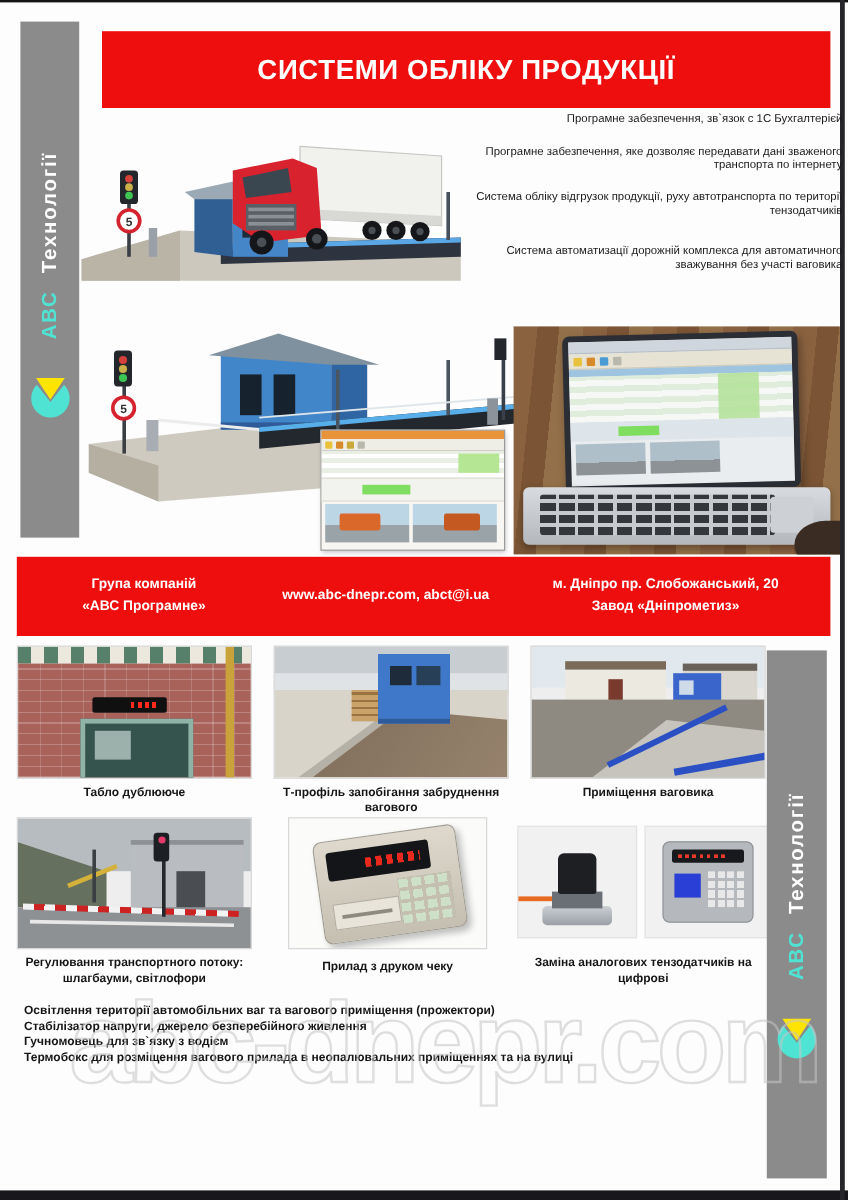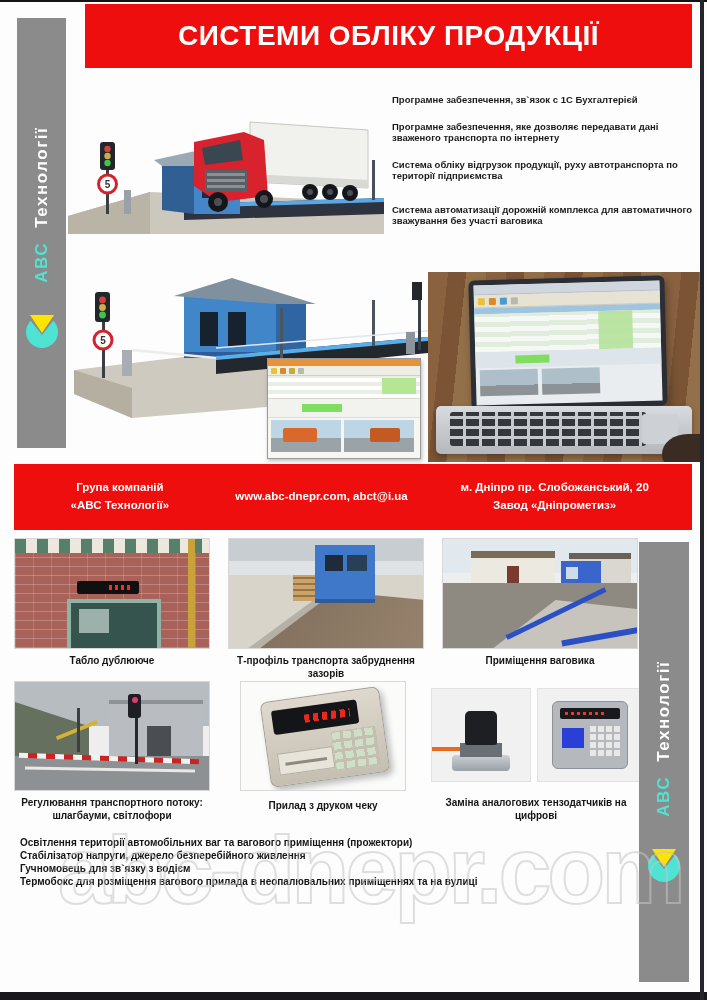--- a/index.html
+++ b/index.html
@@ -6,36 +6,36 @@
   body{font-family:"Liberation Sans",sans-serif;background:#e9e9e9;}
   .page{position:relative;width:707px;height:1000px;margin:0 auto;background:#fdfdfd;overflow:hidden;}
   .abs{position:absolute;}
   
   .edge-top{left:0;top:0;width:707px;height:2px;background:#141414;}
   .edge-bottom{left:0;top:992px;width:707px;height:8px;background:#17171c;}
   .edge-right{left:700px;top:0;width:4px;height:1000px;background:#26262a;}
 
   
   .banner{background:#ee0e0e;color:#fff;font-weight:bold;display:flex;align-items:center;justify-content:center;text-align:center;}
-  .banner-top{left:85px;top:4px;width:607px;height:64px;font-size:28px;letter-spacing:.5px;}
+  .banner-top{left:85px;top:26px;width:607px;height:64px;font-size:23px;letter-spacing:.5px;}
   .banner-bottom{left:14px;top:913px;width:609px;height:68px;font-size:22px;letter-spacing:.5px;z-index:25;}
   .banner-mid{left:14px;top:464px;width:678px;height:66px;font-size:11.5px;line-height:1.55;justify-content:space-between;padding:0 24px;box-sizing:border-box;z-index:4;}
   .banner-mid .col{}
 
   
   .sidebar{width:49px;background:#8b8b8b;display:flex;flex-direction:column;align-items:center;justify-content:flex-end;padding-bottom:98px;box-sizing:border-box;z-index:3;}
   .sidebar-left{left:17px;top:18px;height:430px;}
   .sidebar-right{left:639px;top:542px;width:50px;height:440px;}
   .side-label{writing-mode:vertical-rl;transform:rotate(180deg);font-weight:bold;font-size:17px;letter-spacing:1.5px;margin-bottom:18px;white-space:nowrap;}
   .side-label .abc{color:#4fe3d4;padding:7px 0;}
   .side-label .tech{color:#ffffff;padding:7px 0;}
 
   
   .features{left:392px;top:94px;width:310px;color:#1b1b1b;z-index:2;}
-  .features p{margin:0 0 15px;font-size:9.5px;font-weight:bold;line-height:1.22;}
+  .features p{margin:0 0 15px;font-size:9.5px;font-weight:normal;line-height:1.22;text-align:right;}
   .features p.mb-lg{margin-bottom:22px;}
   .features p.mb-sm{margin-bottom:11px;}
 
   
   .illu{z-index:1;}
   .illu1{left:66px;top:88px;width:324px;height:162px;}
   .illu2{left:66px;top:252px;width:382px;height:210px;}
 
   
   .swwin{left:267px;top:358px;width:152px;height:99px;background:#f7f6f2;border:1px solid #9a9a9a;z-index:6;box-shadow:1px 2px 4px rgba(0,0,0,.25);}
@@ -213,21 +213,21 @@
       <circle cx="41.5" cy="96" r="9" fill="#ffffff" stroke="#d4232e" stroke-width="3"></circle>
       <text x="41.5" y="100" font-size="10" font-weight="bold" fill="#333" text-anchor="middle">5</text>
       <rect x="58" y="102" width="7" height="24" fill="#9aa0a8"></rect>
       <rect x="306" y="72" width="3" height="40" fill="#46505c"></rect>
     </svg>
   </div>
 
   <div class="abs features">
     <p>Програмне забезпечення, зв`язок с 1С Бухгалтерієй</p>
     <p>Програмне забезпечення, яке дозволяє передавати дані зваженого транспорта по інтернету</p>
-    <p class="mb-lg">Система обліку відгрузок продукції, руху автотранспорта по території підприємства</p>
+    <p class="mb-lg">Система обліку відгрузок продукції, руху автотранспорта по території тензодатчиків</p>
     <p>Система автоматизації дорожній комплекса для автоматичного зважування без участі ваговика</p>
   </div>
 
   <div class="abs illu illu2">
     <svg width="382" height="210" viewBox="0 0 382 210">
       <polygon points="8,118 208,94 262,106 262,150 66,166 8,142" fill="#cfcabf"></polygon>
       <polygon points="8,118 8,142 66,166 66,136" fill="#b5afa2"></polygon>
 
       <rect x="118" y="44" width="92" height="62" fill="#4286ca"></rect>
       <polygon points="210,44 240,52 240,106 210,106" fill="#2f65a2"></polygon>
@@ -307,21 +307,21 @@
     <div class="lt-base">
       <div class="lt-keys"></div>
       <div class="lt-pad"></div>
     </div>
     <div class="lt-obj"></div>
   </div>
 
   <div class="abs banner banner-mid">
     <div class="col" style="flex-basis:26%">
       <div>Група компаній</div>
-      <div>«АВС Технології»</div>
+      <div>«АВС Програмне»</div>
     </div>
     <div class="col" style="flex-basis:38%">
       <div>www.abc-dnepr.com, abct@i.ua</div>
     </div>
     <div class="col" style="flex-basis:36%">
       <div>м. Дніпро пр. Слобожанський, 20</div>
       <div>Завод «Дніпрометиз»</div>
     </div>
   </div>
 
@@ -356,21 +356,21 @@
     <div class="p3-house2"></div>
     <div class="p3-booth">
         <i></i>
       </div>
     <div class="p3-ground"></div>
     <div class="p3-deck"></div>
     <div class="p3-rail1"></div>
     <div class="p3-rail2"></div>
   </div>
   <div class="cap" style="left:14px;top:655px;width:196px">Табло дублююче</div>
-  <div class="cap" style="left:228px;top:655px;width:196px">Т-профіль транспорта забруднення зазорів</div>
+  <div class="cap" style="left:228px;top:655px;width:196px">Т-профіль запобігання забруднення вагового</div>
   <div class="cap" style="left:442px;top:655px;width:196px">Приміщення ваговика</div>
 
   <div class="photo" style="left:14px;top:681px;width:196px;height:110px">
     <div class="p4-sky"></div>
     <div class="p4-hill"></div>
     <div class="p4-bldg">
         <i></i>
       </div>
     <div class="p4-road"></div>
     <div class="p4-crane"></div>

